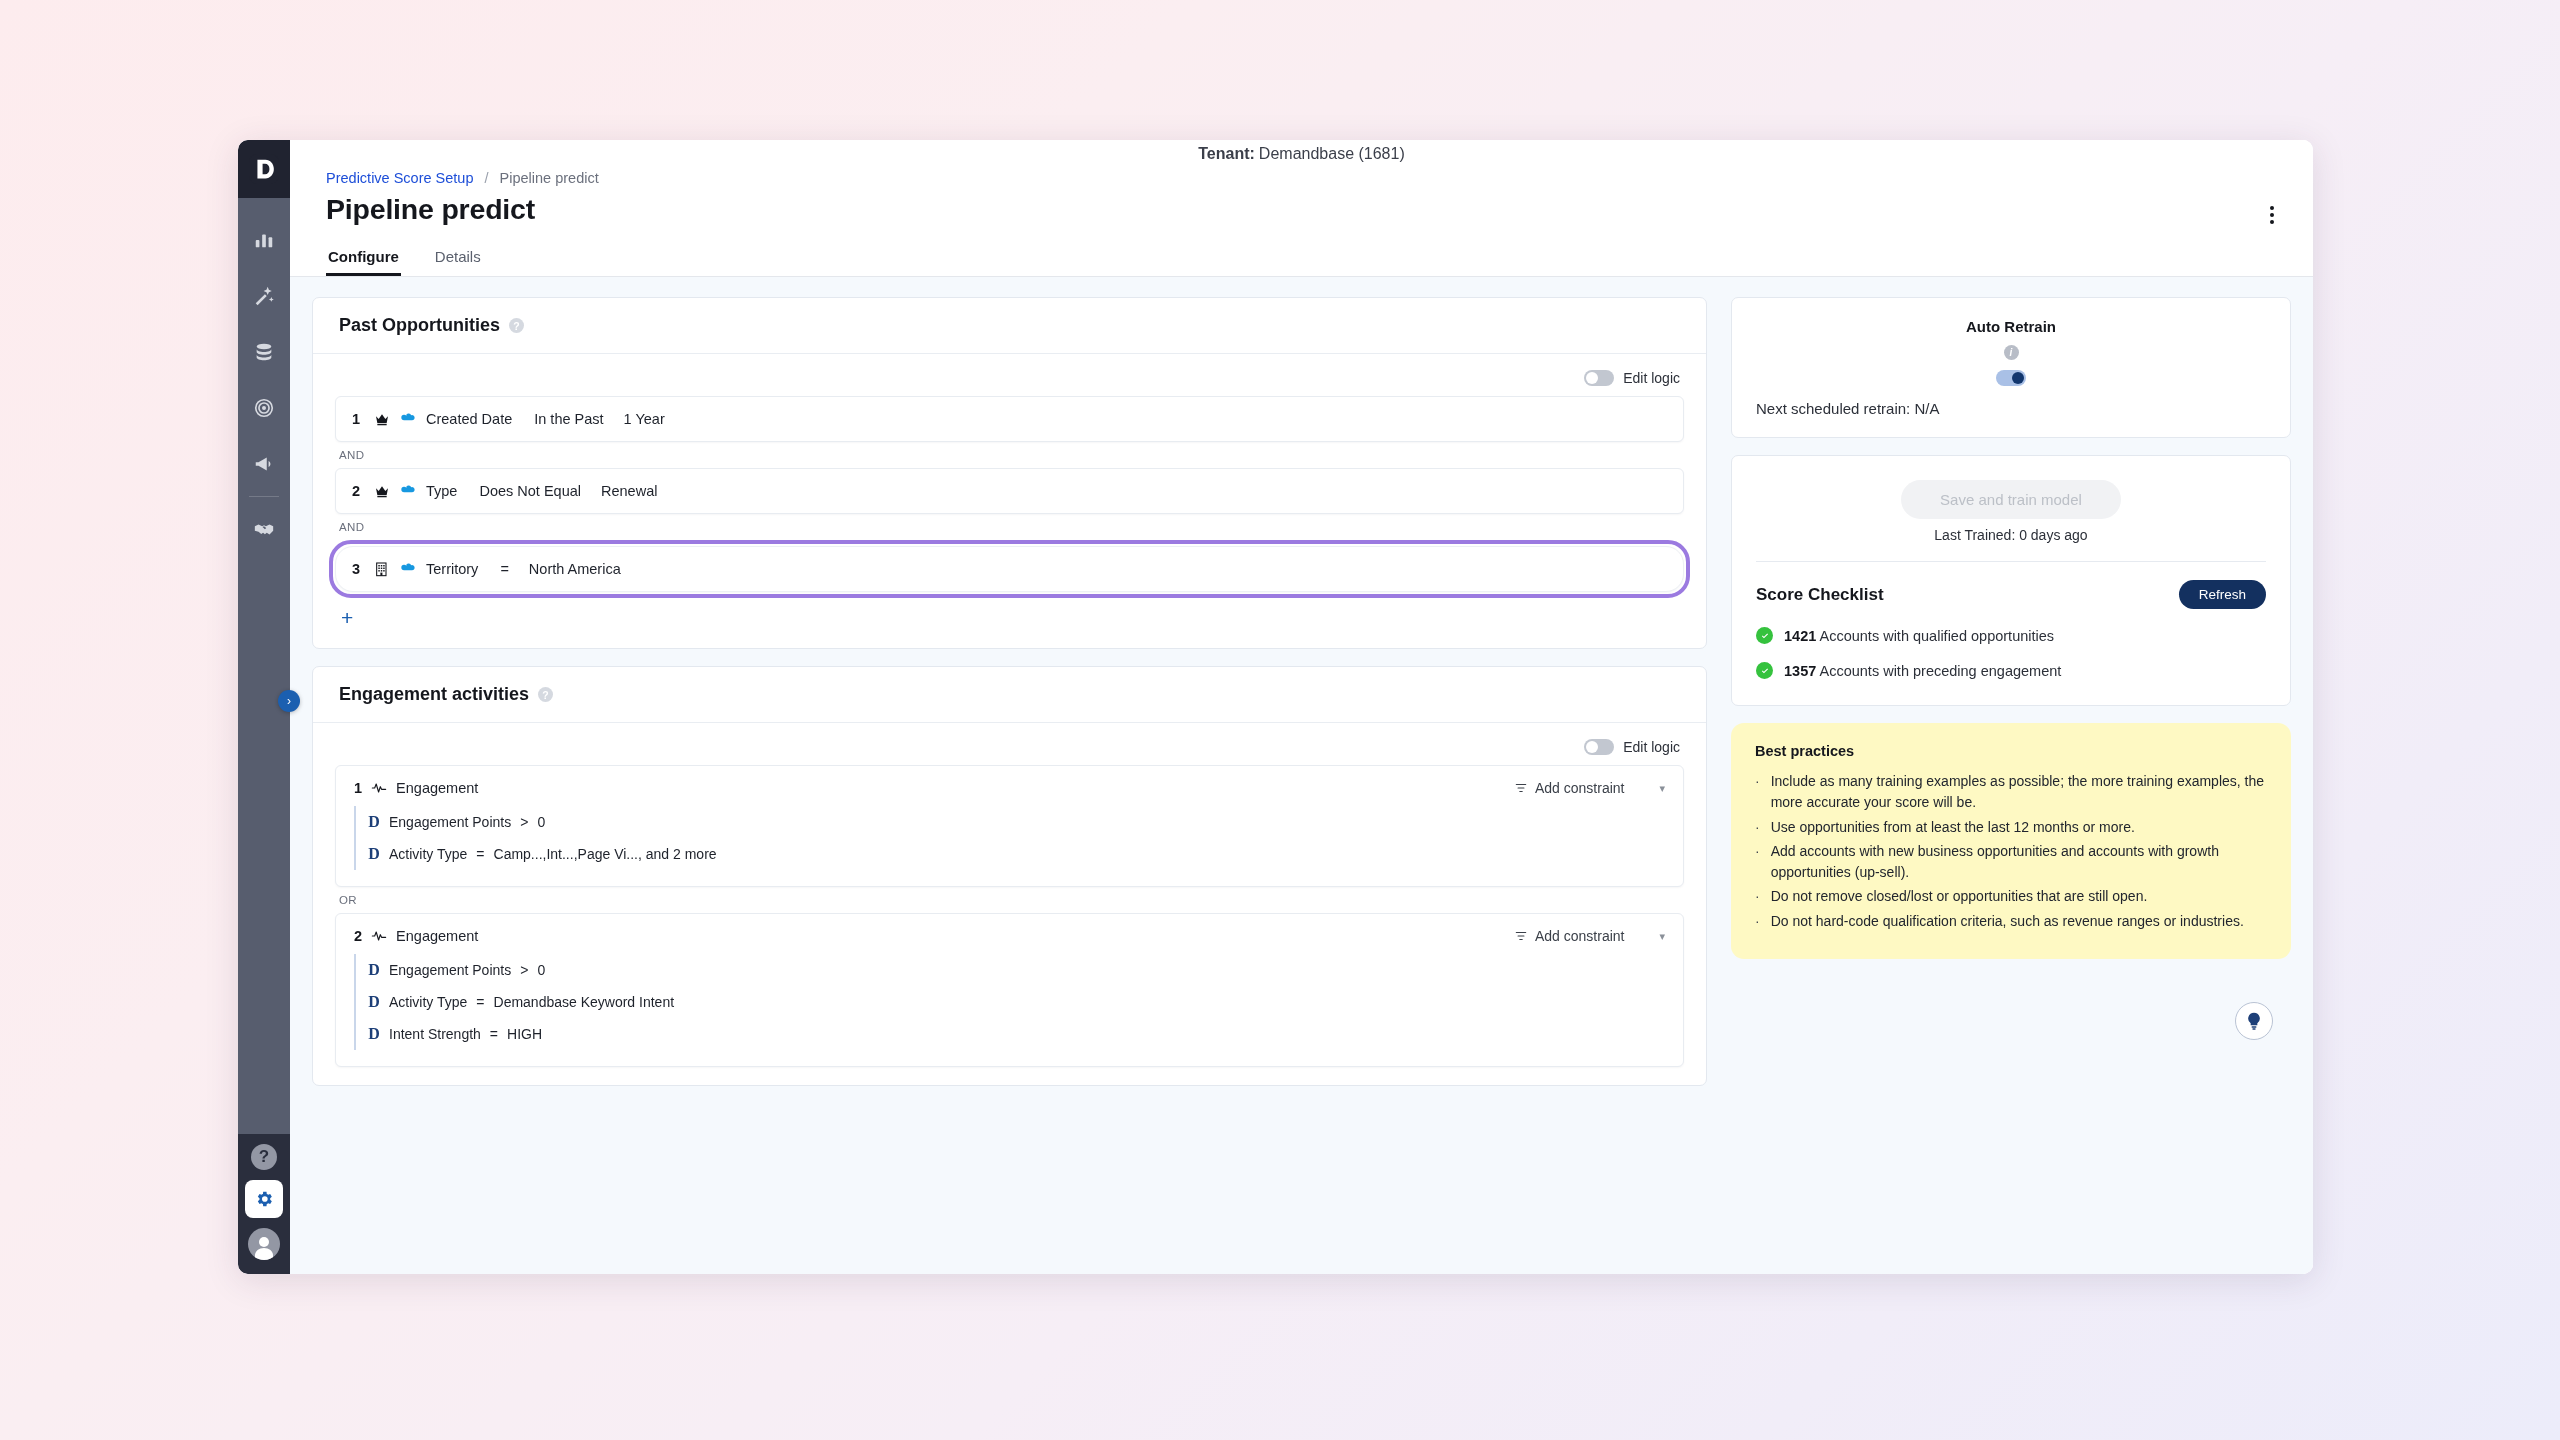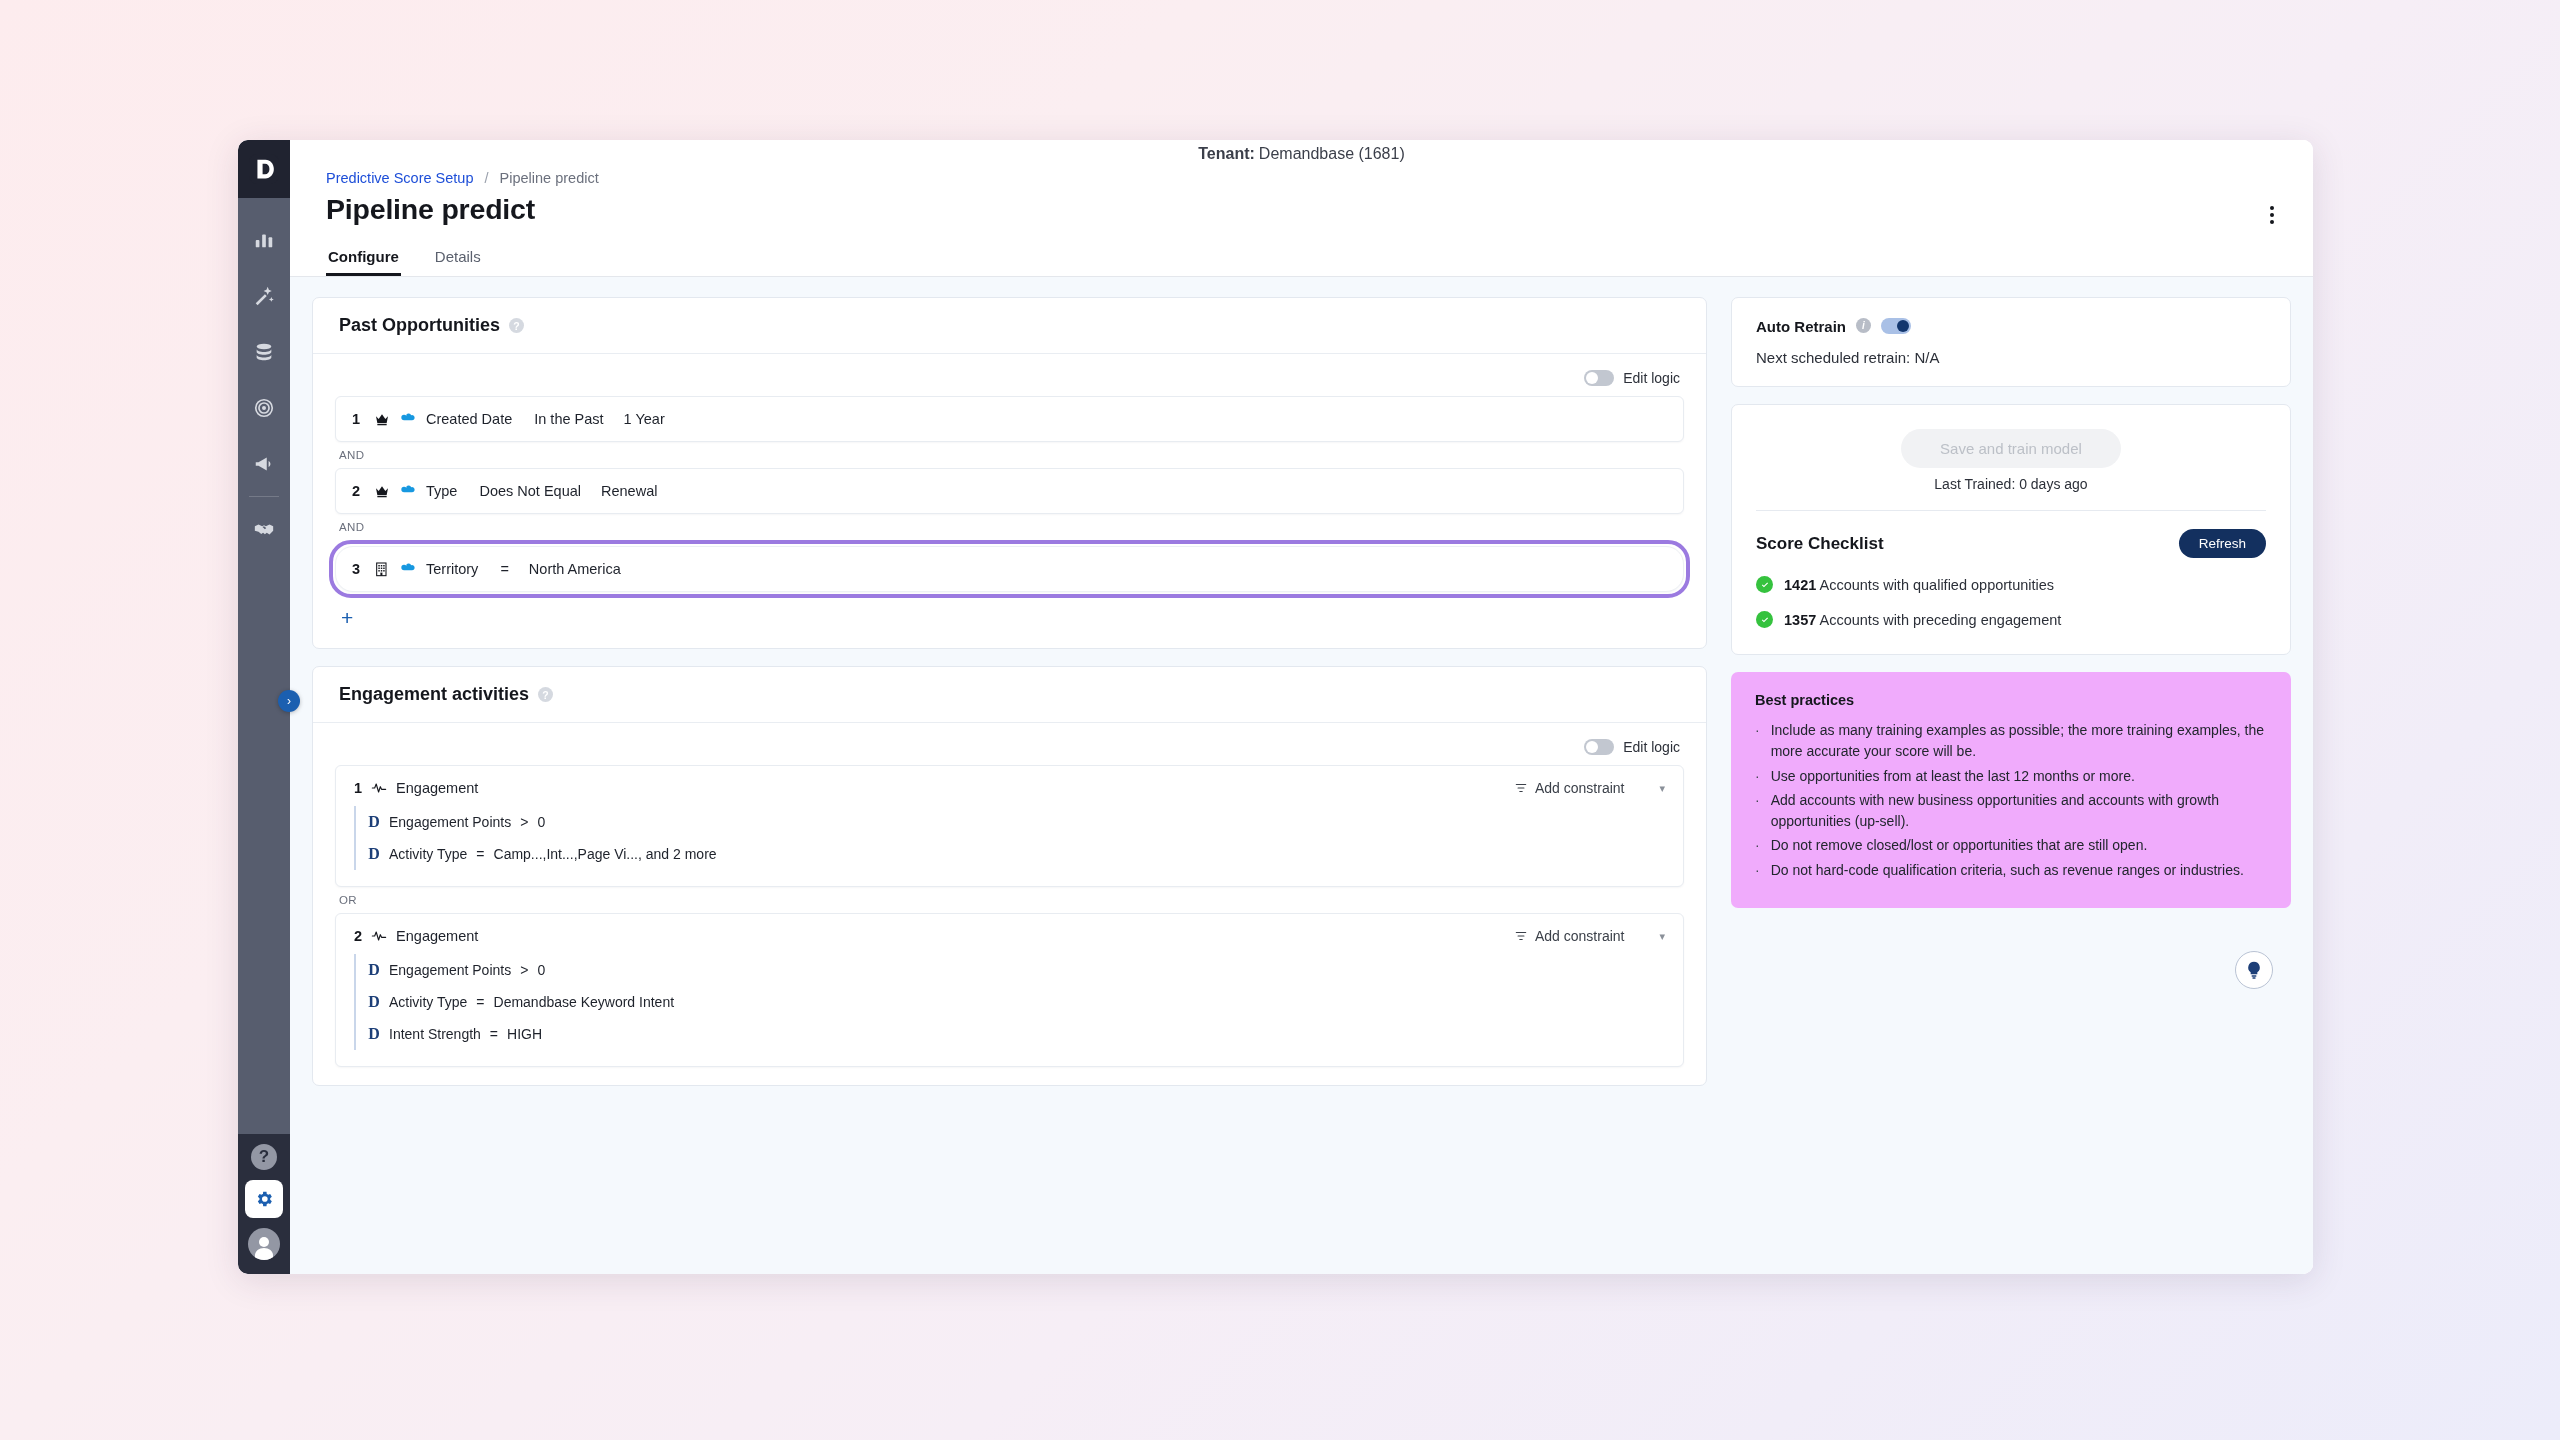--- a/index.html
+++ b/index.html
@@ -174,21 +174,21 @@
   .add-constraint { display: flex; align-items: center; gap: 7px; font-size: 14px; color: #3b4049; cursor: pointer; }
   .add-constraint svg { width: 14px; height: 14px; fill: #3b4049; }
   .caret { margin-left: 26px; color: #8a9099; font-size: 11px; cursor: pointer; }
 
   .constraints { margin-top: 10px; padding-left: 12px; border-left: 2px solid #c9d6ea; }
   .constraint { display: flex; align-items: center; gap: 9px; padding: 7px 0; font-size: 14px; color: #1e222b; }
   .dlogo { font-family: "Liberation Serif", serif; font-weight: bold; color: #1d3f78; font-size: 16px; width: 12px; text-align: center; }
 
   
   .panel { background: #fff; border: 1px solid #e3e8ef; border-radius: 7px; padding: 20px 24px; }
-  .auto-row { display: flex; align-items: flex-start; gap: 10px; }
+  .auto-row { display: flex; align-items: center; gap: 10px; flex-direction: column; }
   .auto-label { font-size: 15px; font-weight: bold; color: #15171d; }
   .info-dot {
     width: 15px; height: 15px; border-radius: 50%; background: #b8bdc7; color: #fff;
     font-size: 10px; font-weight: bold; font-style: italic;
     display: flex; align-items: center; justify-content: center; cursor: pointer;
   }
   .next-retrain { font-size: 15px; color: #2c3039; margin-top: 14px; }
 
   .train-panel { background: #fff; border: 1px solid #e3e8ef; border-radius: 7px; padding: 24px 24px 26px; }
   .btn-disabled {
@@ -202,21 +202,21 @@
   .checklist-title { font-size: 17px; font-weight: bold; color: #15171d; }
   .btn-refresh {
     background: #13305f; color: #fff; border: none; border-radius: 16px;
     padding: 7px 20px; font-size: 13.5px; font-family: inherit; cursor: pointer;
   }
   .check-item { display: flex; align-items: center; gap: 11px; margin-top: 18px; font-size: 14.5px; color: #2c3039; }
   .check-item b { font-weight: bold; color: #15171d; }
   .check-ic { width: 17px; height: 17px; border-radius: 50%; background: #35c23e; display: flex; align-items: center; justify-content: center; flex: 0 0 17px; }
   .check-ic svg { width: 10px; height: 10px; fill: #fff; }
 
-  .bp-panel { background: #f0abfc; border-radius: 7px; padding: 20px 24px 24px; }
+  .bp-panel { background: #fef9c3; border-radius: 13px; padding: 20px 24px 24px; }
   .bp-title { font-size: 14.5px; font-weight: bold; color: #15171d; margin-bottom: 12px; }
   .bp-list { list-style: none; }
   .bp-list li { display: flex; gap: 11px; font-size: 14px; color: #22262e; line-height: 1.52; margin-bottom: 3px; }
   .bp-list li .b { color: #434851; }
 
   .fab-wrap { display: flex; justify-content: flex-end; padding: 26px 18px 0 0; }
   .fab {
     width: 38px; height: 38px; border-radius: 50%;
     background: #fff; border: 1px solid #b9c3d4;
     display: flex; align-items: center; justify-content: center; cursor: pointer;

